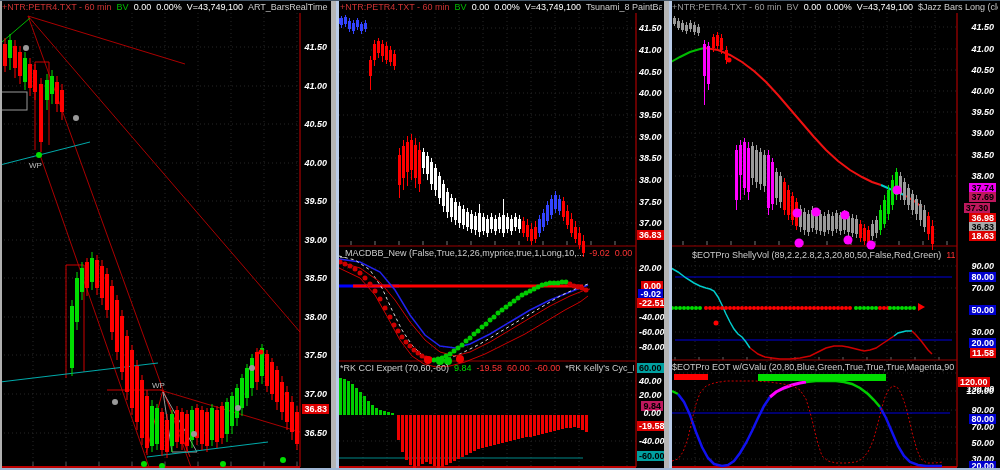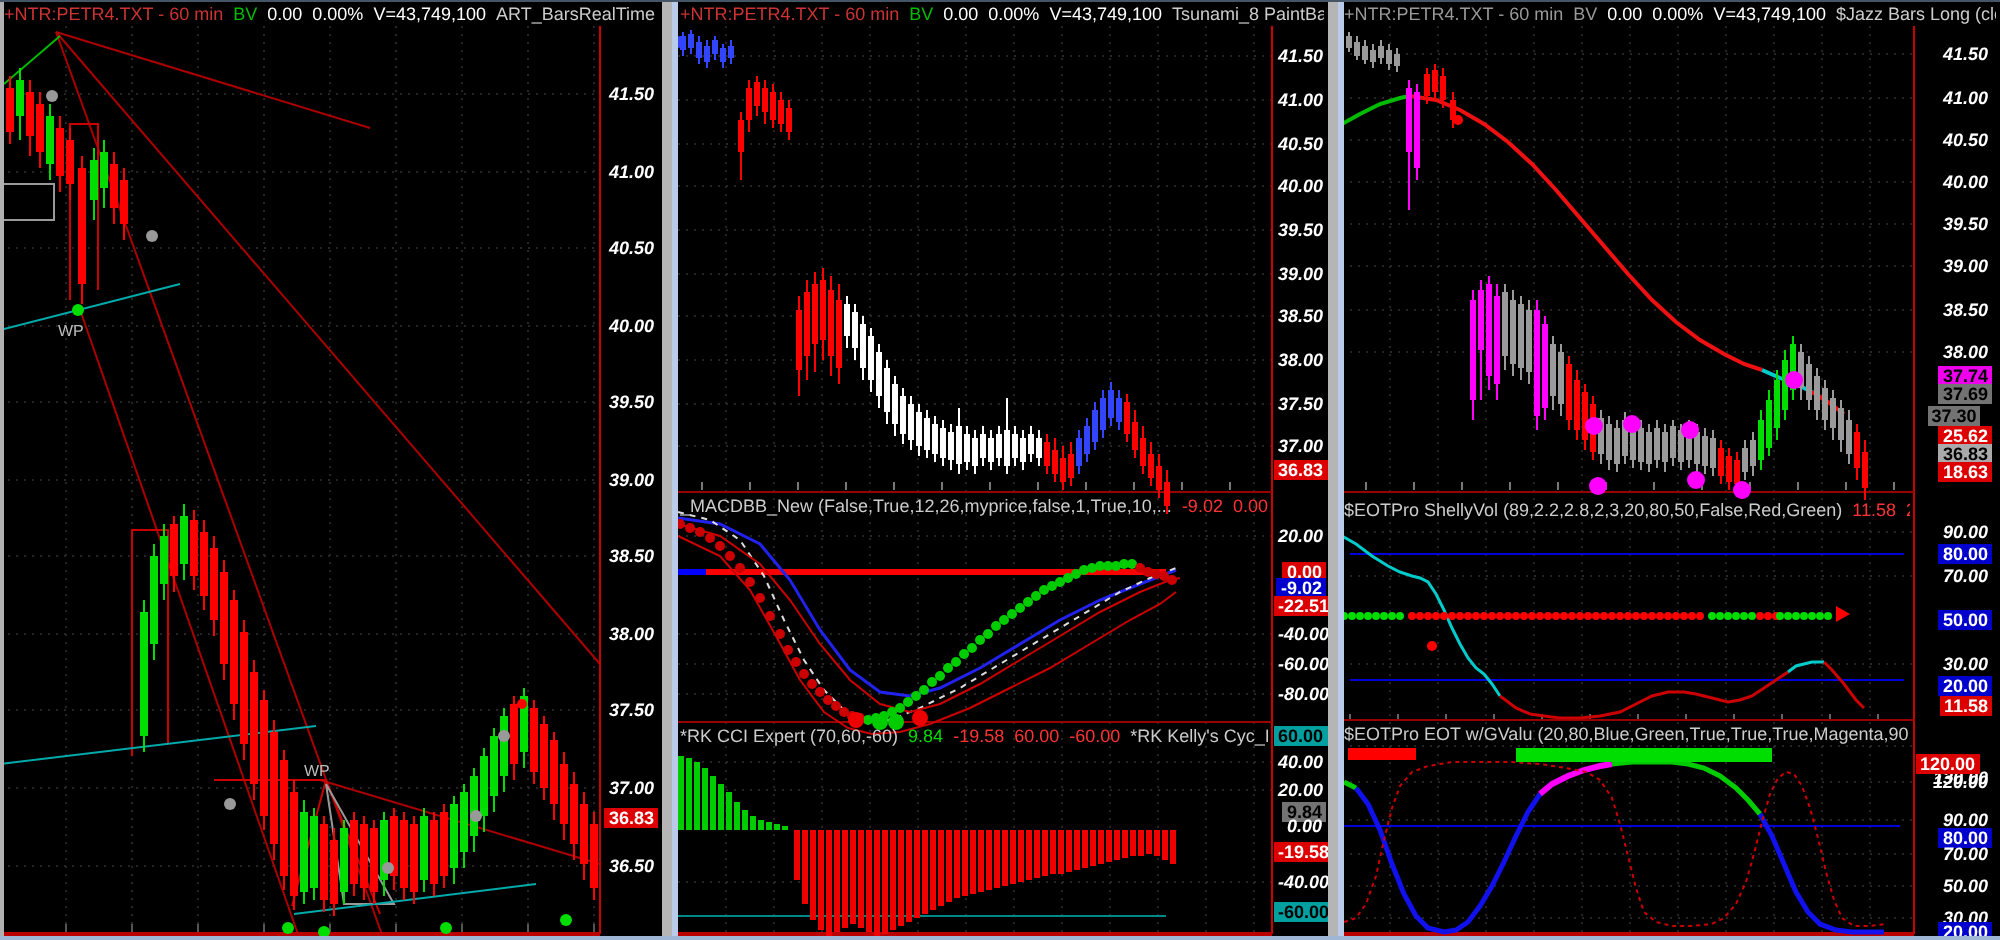--- a/index.html
+++ b/index.html
@@ -7,21 +7,21 @@
       font-family:"Liberation Sans",sans-serif;}
 #cv{position:absolute;left:0;top:0;}
 .hdr{position:absolute;height:12px;font-size:9px;line-height:12px;white-space:nowrap;
      overflow:hidden;color:#ccc;z-index:5;}
 .hdr span{margin-right:5px;}
 .axis-label{position:absolute;font-size:9px;font-weight:700;line-height:10px;height:10px;
      text-align:right;white-space:nowrap;z-index:6;}
 .axis-label span{padding:0 2px;color:#fff;}
 .k-p span{background:transparent;color:#fff;font-style:italic;}
 .k-r span{background:#dd0000;color:#fff;}
-.k-g span{background:#737373;color:#000;}
+.k-g span{background:#be185d;color:#000;}
 .k-b span{background:#0000cc;color:#fff;}
 .k-t span{background:#00a0a0;color:#000;}
 .k-m span{background:#ee00ee;color:#000;}
 .k-gy span{background:#aaaaaa;color:#000;}
 .divider{position:absolute;top:0;height:470px;z-index:8;}
 .strip{position:absolute;z-index:8;}
 </style>
 </head>
 <body>
 
@@ -786,21 +786,21 @@
       <div class="axis-label k-p" style="left: 302px; top: 196px; width: 27px;"><span>39.50</span></div>
       <div class="axis-label k-p" style="left: 302px; top: 235px; width: 27px;"><span>39.00</span></div>
       <div class="axis-label k-p" style="left: 302px; top: 273px; width: 27px;"><span>38.50</span></div>
       <div class="axis-label k-p" style="left: 302px; top: 312px; width: 27px;"><span>38.00</span></div>
       <div class="axis-label k-p" style="left: 302px; top: 350px; width: 27px;"><span>37.50</span></div>
       <div class="axis-label k-p" style="left: 302px; top: 389px; width: 27px;"><span>37.00</span></div>
       <div class="axis-label k-r" style="left: 302px; top: 404px; width: 27px;"><span>36.83</span></div>
       <div class="axis-label k-p" style="left: 302px; top: 428px; width: 27px;"><span>36.50</span></div>
       <div style="position: absolute; left: 302px; top: 13px; width: 27px; height: 455px;"></div>
       <div class="hdr" style="left: 340px; top: 1px; width: 322px;"><span style="color: rgb(204, 51, 51);">+NTR:PETR4.TXT - 60 min</span><span style="color: rgb(0, 187, 0);">BV</span><span style="color: rgb(255, 255, 255);">0.00</span><span style="color: rgb(255, 255, 255);">0.00%</span><span style="color: rgb(255, 255, 255);">V=43,749,100</span><span style="color: rgb(204, 204, 204);">Tsunami_8 PaintBars (CLOSE,21,10,Blue,Red,White ...</span></div>
-      <div class="hdr" style="left: 340px; top: 247px; width: 294px;"><span style="color: rgb(204, 204, 204);">_MACDBB_New (False,True,12,26,myprice,false,1,True,10,...</span><span style="color: rgb(255, 51, 51);">-9.02</span><span style="color: rgb(255, 51, 51);">0.00</span></div>
+      <div class="hdr" style="left: 340px; top: 247px; width: 294px;"><span style="color: rgb(204, 204, 204);">_MACDBB_New (False,True,12,26,myprice,true,1,Long,10,...</span><span style="color: rgb(255, 51, 51);">-9.02</span><span style="color: rgb(255, 51, 51);">0.00</span></div>
       <div class="hdr" style="left: 340px; top: 362px; width: 294px;"><span style="color: rgb(204, 204, 204);">*RK CCI Expert (70,60,-60)</span><span style="color: rgb(0, 221, 0);">9.84</span><span style="color: rgb(255, 51, 51);">-19.58</span><span style="color: rgb(255, 51, 51);">60.00</span><span style="color: rgb(255, 51, 51);">-60.00</span><span style="color: rgb(204, 204, 204);">*RK Kelly's Cyc_Id 2 (0,3,4,5,01,True,True,Close,Close)</span></div>
       <div class="axis-label k-p" style="left: 637px; top: 23px; width: 26px;"><span>41.50</span></div>
       <div class="axis-label k-p" style="left: 637px; top: 45px; width: 26px;"><span>41.00</span></div>
       <div class="axis-label k-p" style="left: 637px; top: 67px; width: 26px;"><span>40.50</span></div>
       <div class="axis-label k-p" style="left: 637px; top: 88px; width: 26px;"><span>40.00</span></div>
       <div class="axis-label k-p" style="left: 637px; top: 110px; width: 26px;"><span>39.50</span></div>
       <div class="axis-label k-p" style="left: 637px; top: 132px; width: 26px;"><span>39.00</span></div>
       <div class="axis-label k-p" style="left: 637px; top: 153px; width: 26px;"><span>38.50</span></div>
       <div class="axis-label k-p" style="left: 637px; top: 175px; width: 26px;"><span>38.00</span></div>
       <div class="axis-label k-p" style="left: 637px; top: 197px; width: 26px;"><span>37.50</span></div>
@@ -816,34 +816,34 @@
       <div class="axis-label k-t" style="left: 637px; top: 363px; width: 26px;"><span>60.00</span></div>
       <div class="axis-label k-p" style="left: 637px; top: 376px; width: 26px;"><span>40.00</span></div>
       <div class="axis-label k-p" style="left: 637px; top: 390px; width: 26px;"><span>20.00</span></div>
       <div class="axis-label k-g" style="left: 637px; top: 401px; width: 26px;"><span>9.84</span></div>
       <div class="axis-label k-p" style="left: 637px; top: 408px; width: 26px;"><span>0.00</span></div>
       <div class="axis-label k-r" style="left: 637px; top: 421px; width: 26px;"><span>-19.58</span></div>
       <div class="axis-label k-p" style="left: 637px; top: 436px; width: 26px;"><span>-40.00</span></div>
       <div class="axis-label k-t" style="left: 637px; top: 451px; width: 26px;"><span>-60.00</span></div>
       <div style="position: absolute; left: 637px; top: 13px; width: 26px; height: 455px;"></div>
       <div class="hdr" style="left: 672px; top: 1px; width: 326px;"><span style="color: rgb(153, 153, 153);">+NTR:PETR4.TXT - 60 min</span><span style="color: rgb(153, 153, 153);">BV</span><span style="color: rgb(255, 255, 255);">0.00</span><span style="color: rgb(255, 255, 255);">0.00%</span><span style="color: rgb(255, 255, 255);">V=43,749,100</span><span style="color: rgb(204, 204, 204);">$Jazz Bars Long (close,high,low,close,Close,1 ...</span></div>
-      <div class="hdr" style="left: 672px; top: 249px; width: 283px;"><span style="color: rgb(204, 204, 204);">$EOTPro ShellyVol (89,2.2,2.8,2,3,20,80,50,False,Red,Green)</span><span style="color: rgb(255, 51, 51);">11.58</span><span style="color: rgb(255, 51, 51);">20.00</span></div>
+      <div class="hdr" style="left: 672px; top: 249px; width: 283px;"><span style="color: rgb(204, 204, 204); margin-left: 20px;">$EOTPro ShellyVol (89,2.2,2.8,2,3,20,80,50,False,Red,Green)</span><span style="color: rgb(255, 51, 51);">11.58</span><span style="color: rgb(255, 51, 51);">20.00</span></div>
       <div class="hdr" style="left: 672px; top: 361px; width: 283px;"><span style="color: rgb(204, 204, 204);">$EOTPro EOT w/GValu (20,80,Blue,Green,True,True,True,Magenta,90,...</span></div>
       <div class="axis-label k-p" style="left: 958px; top: 22px; width: 38px;"><span>41.50</span></div>
       <div class="axis-label k-p" style="left: 958px; top: 44px; width: 38px;"><span>41.00</span></div>
       <div class="axis-label k-p" style="left: 958px; top: 65px; width: 38px;"><span>40.50</span></div>
       <div class="axis-label k-p" style="left: 958px; top: 86px; width: 38px;"><span>40.00</span></div>
       <div class="axis-label k-p" style="left: 958px; top: 107px; width: 38px;"><span>39.50</span></div>
       <div class="axis-label k-p" style="left: 958px; top: 128px; width: 38px;"><span>39.00</span></div>
       <div class="axis-label k-p" style="left: 958px; top: 150px; width: 38px;"><span>38.50</span></div>
       <div class="axis-label k-p" style="left: 958px; top: 171px; width: 38px;"><span>38.00</span></div>
       <div class="axis-label k-m" style="left: 958px; top: 183px; width: 38px;"><span>37.74</span></div>
       <div class="axis-label k-g" style="left: 958px; top: 192px; width: 38px;"><span>37.69</span></div>
       <div class="axis-label k-g" style="left: 958px; top: 203px; width: 38px; text-align: center;"><span>37.30</span></div>
-      <div class="axis-label k-r" style="left: 958px; top: 213px; width: 38px;"><span>25.62</span></div>
+      <div class="axis-label k-r" style="left: 958px; top: 213px; width: 38px;"><span>36.98</span></div>
       <div class="axis-label k-gy" style="left: 958px; top: 222px; width: 38px;"><span>36.83</span></div>
       <div class="axis-label k-r" style="left: 958px; top: 231px; width: 38px;"><span>18.63</span></div>
       <div class="axis-label k-p" style="left: 958px; top: 261px; width: 38px;"><span>90.00</span></div>
       <div class="axis-label k-b" style="left: 958px; top: 272px; width: 38px;"><span>80.00</span></div>
       <div class="axis-label k-p" style="left: 958px; top: 283px; width: 38px;"><span>70.00</span></div>
       <div class="axis-label k-b" style="left: 958px; top: 305px; width: 38px;"><span>50.00</span></div>
       <div class="axis-label k-p" style="left: 958px; top: 327px; width: 38px;"><span>30.00</span></div>
       <div class="axis-label k-b" style="left: 958px; top: 338px; width: 38px;"><span>20.00</span></div>
       <div class="axis-label k-r" style="left: 958px; top: 348px; width: 38px;"><span>11.58</span></div>
       <div class="axis-label k-p" style="left: 958px; top: 384px; width: 38px;"><span>130.00</span></div>

